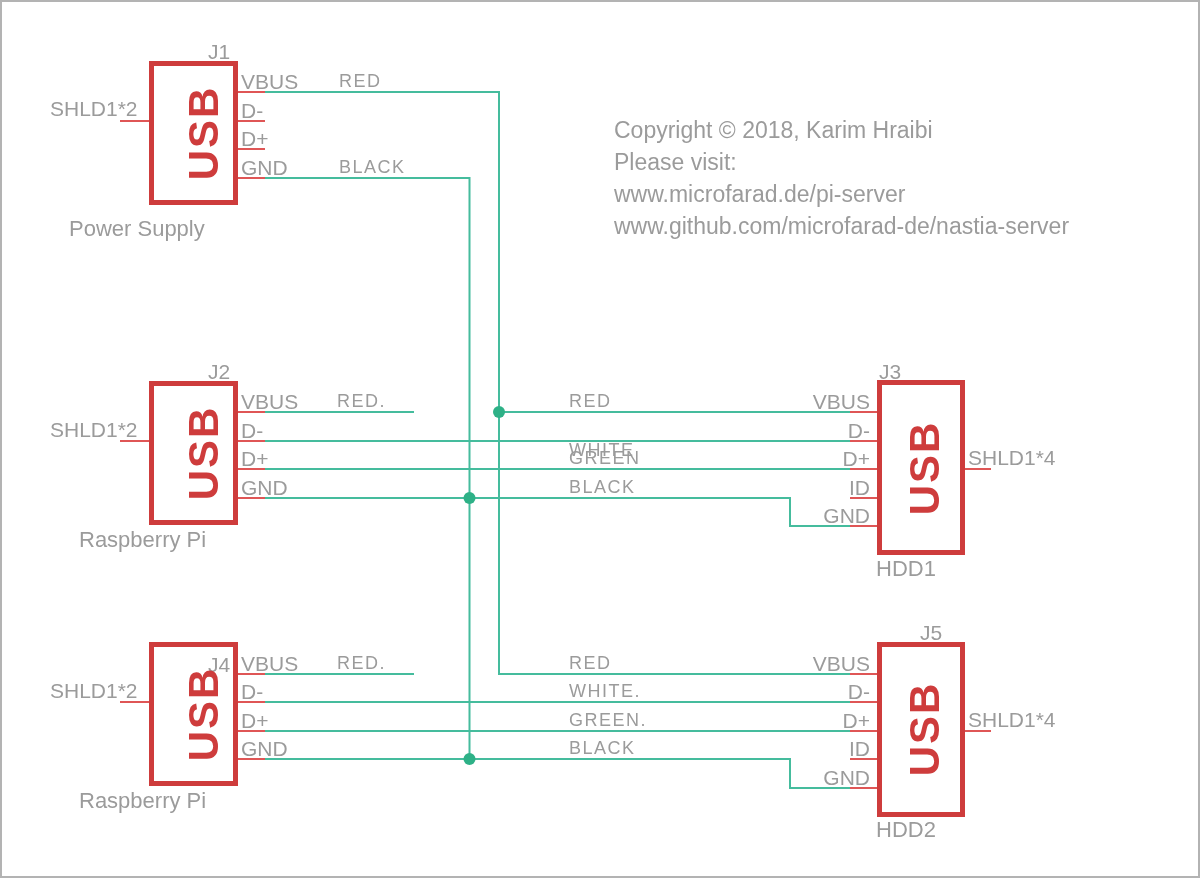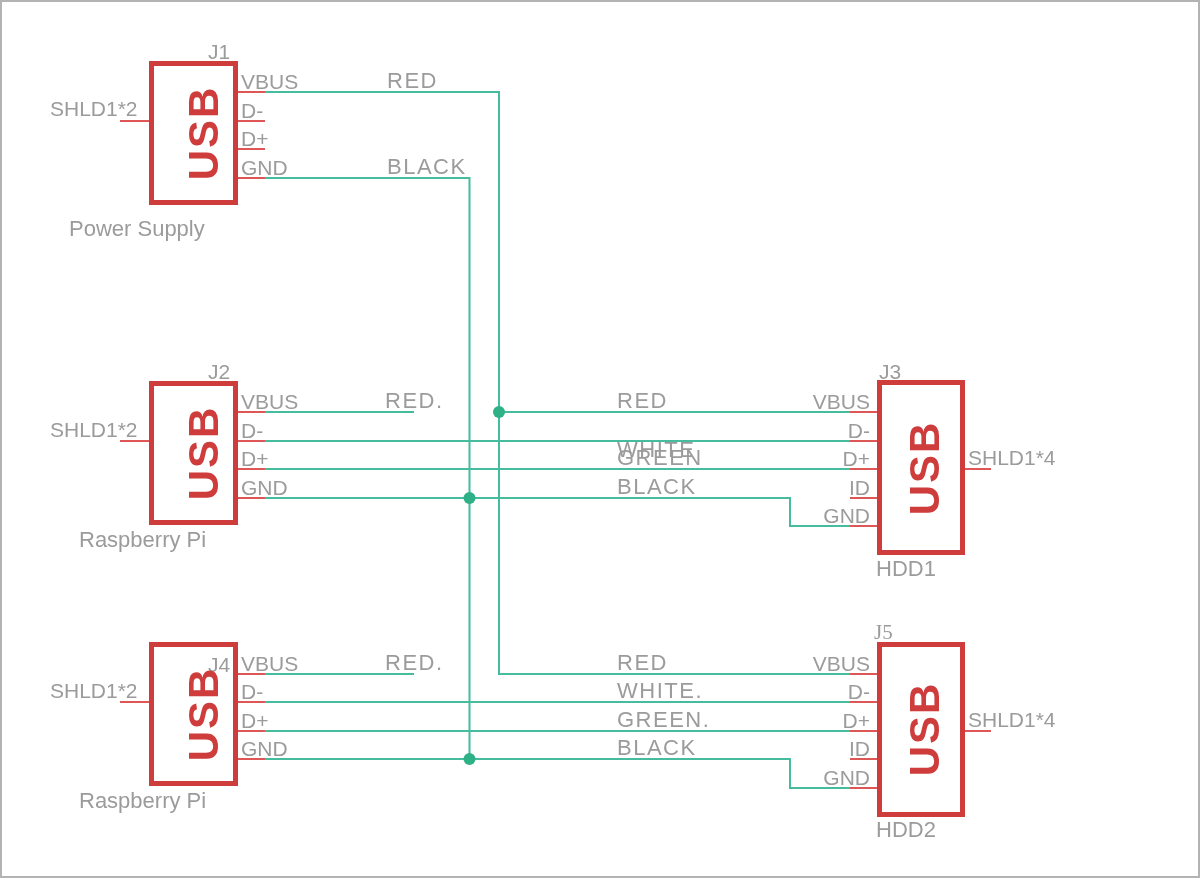--- a/index.html
+++ b/index.html
@@ -20,21 +20,21 @@
     position:absolute;color:var(--connector-red,#ce3c3c);
     font-size:42px;font-weight:bold;letter-spacing:2px;white-space:nowrap;
     transform:translate(-50%,-50%) rotate(-90deg);
   }
   .gray{color:var(--label-gray,#9b9b9b);}
   .ref{position:absolute;font-size:21px;line-height:21px;text-align:right;}
   .cname{position:absolute;font-size:22px;line-height:22px;white-space:nowrap;}
   .pin{position:absolute;font-size:21px;line-height:21px;white-space:nowrap;}
   .pin.r{text-align:right;}
   .shld{position:absolute;font-size:21px;line-height:21px;white-space:nowrap;}
-  .wlabel{position:absolute;font-size:22px;line-height:20px;letter-spacing:1.5px;white-space:nowrap;margin-left:48px;}
+  .wlabel{position:absolute;font-size:18px;line-height:20px;letter-spacing:1.5px;white-space:nowrap;}
   .title{position:absolute;left:612px;top:55px;font-size:42px;line-height:44px;white-space:nowrap;}
   .tblock{position:absolute;left:612px;top:112px;font-size:23px;line-height:32px;white-space:nowrap;}
 </style>
 </head>
 <body>
 
 <div class="sheet">
 
   <svg class="wires" viewBox="0 0 1200 878">
     <g>
@@ -63,20 +63,26 @@
       <path class="stub" d="M236 672 H263 M236 700 H263 M236 729 H263 M236 757 H263 M118 700 H147"></path>
       <path class="stub" d="M848 672 H875 M848 700 H875 M848 729 H875 M848 757 H875 M848 786 H875 M962 729 H989"></path>
     </g>
     <g>
       <circle class="dot" cx="497" cy="410" r="6"></circle>
       <circle class="dot" cx="467.5" cy="496" r="6"></circle>
       <circle class="dot" cx="467.5" cy="757" r="6"></circle>
     </g>
   </svg>
 
+  <div class="tblock gray">
+    <div>Copyright © 2018, Karim Hraibi</div>
+    <div>Please visit:</div>
+    <div>www.microfarad.de/pi-server</div>
+    <div>www.github.com/microfarad-de/nastia-server</div>
+  </div>
 
   <div>
     <span class="ref gray" style="left:206px;top:39px;">J1</span>
     <div class="box" style="left:147px;top:59px;width:89px;height:144px;"></div>
     <span class="usb" style="left:202px;top:131px;">USB</span>
     <span class="cname gray" style="left:67px;top:216px;">Power Supply</span>
     <span class="shld gray" style="left:48px;top:96px;">SHLD1*2</span>
     <span class="pin gray" style="left:239px;top:69px;">VBUS</span>
     <span class="pin gray" style="left:239px;top:98px;">D-</span>
     <span class="pin gray" style="left:239px;top:126px;">D+</span>
@@ -114,21 +120,21 @@
     <span class="usb" style="left:202px;top:712px;">USB</span>
     <span class="cname gray" style="left:77px;top:788px;">Raspberry Pi</span>
     <span class="shld gray" style="left:48px;top:678px;">SHLD1*2</span>
     <span class="pin gray" style="left:239px;top:651px;">VBUS</span>
     <span class="pin gray" style="left:239px;top:679px;">D-</span>
     <span class="pin gray" style="left:239px;top:708px;">D+</span>
     <span class="pin gray" style="left:239px;top:736px;">GND</span>
   </div>
 
   <div>
-    <span class="ref gray" style="left:872px;top:620px;font-family:Liberation Serif, serif;">J5</span>
+    <span class="ref gray" style="left:918px;top:620px;">J5</span>
     <div class="box" style="left:875px;top:640px;width:88px;height:175px;"></div>
     <span class="usb" style="left:923px;top:727px;">USB</span>
     <span class="cname gray" style="left:874px;top:817px;">HDD2</span>
     <span class="shld gray" style="left:966px;top:707px;">SHLD1*4</span>
     <span class="pin r gray" style="right:328px;top:651px;">VBUS</span>
     <span class="pin r gray" style="right:328px;top:679px;">D-</span>
     <span class="pin r gray" style="right:328px;top:708px;">D+</span>
     <span class="pin r gray" style="right:328px;top:736px;">ID</span>
     <span class="pin r gray" style="right:328px;top:765px;">GND</span>
   </div>

